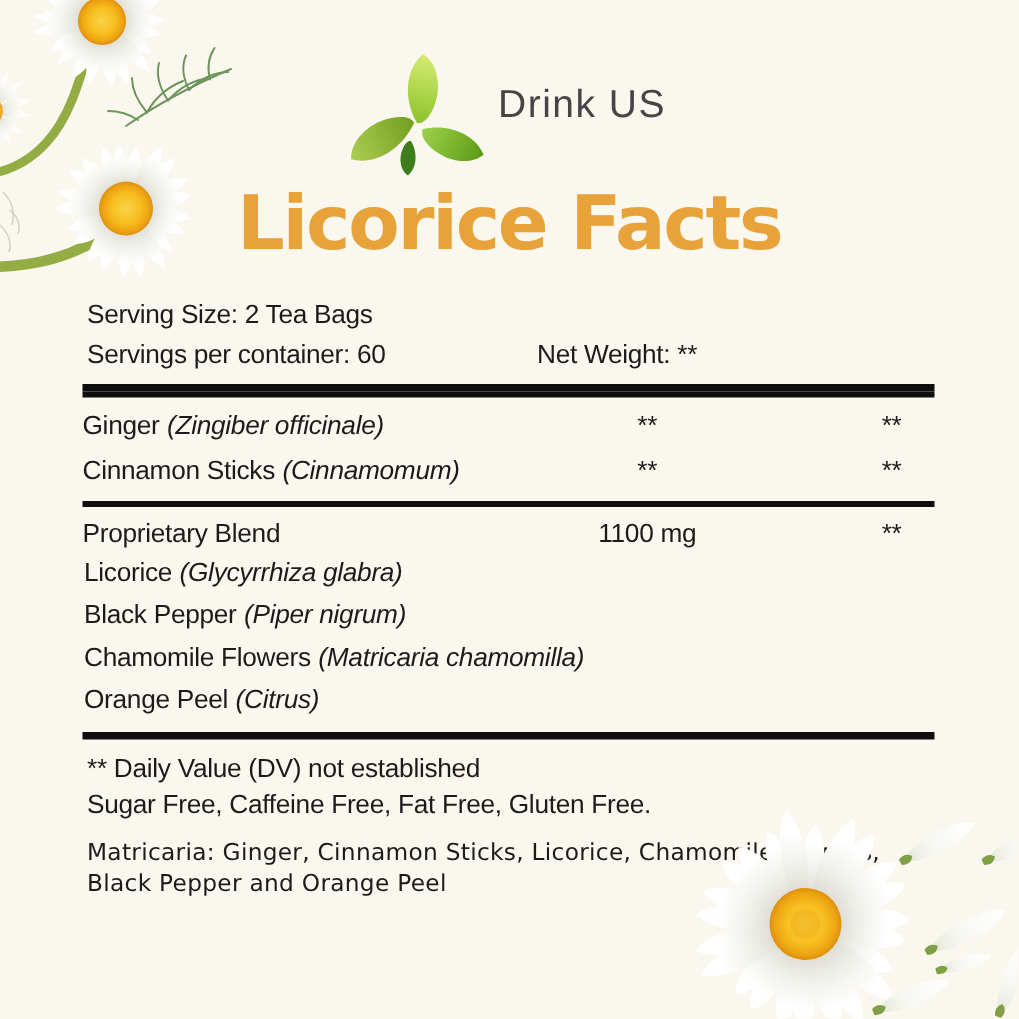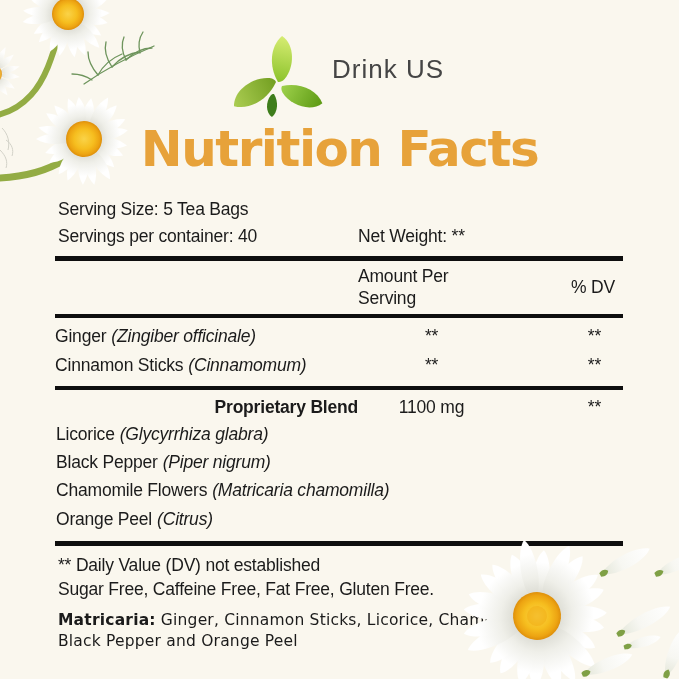--- a/index.html
+++ b/index.html
@@ -33,21 +33,21 @@
   .bar-mid{background:#0E0E0E;height:4px;}
   .grid{display:grid;grid-template-columns:303px 147px 1fr;align-items:center;}
   .thead{padding:5px 0 4px 0;}
   .th-amount{text-align:left;}
   .th-dv{text-align:right;padding-right:8px;}
   .cell-amount{text-align:center;}
   .cell-dv{text-align:right;padding-right:22px;}
   .row1{padding:8px 0 4px 0;}
   .row2{padding:4px 0 9px 0;}
   .blend-head{padding:7px 0 1px 0;}
-  .bold{font-weight:bold;text-align:right;}
+  .bold{font-weight:normal;}
   .sci{font-style:italic;margin-left:5px;}
   .blend-item{padding:1.5px 0;margin-left:1px;line-height:1.45;}
   .blend-list{margin-bottom:7px;}
   .fn1{margin:9px 0 2px 3px;}
   .fn2{margin:0 0 10px 3px;}
   .ingredients{font-family:"DejaVu Sans",sans-serif;font-size:15.5px;letter-spacing:0.2px;
                line-height:1.35;margin:6px 0 0 3px;width:556px;}
 </style>
 </head>
 <body>
@@ -178,37 +178,32 @@
       <path transform="translate(54,48) rotate(155) scale(1.05)" fill="url(#lgLeft)" d="M0 0 C 14 -12, 34 -14, 46 -4 C 40 10, 18 14, 4 6 C 1 4, 0 2, 0 0 Z"></path>
       <path transform="translate(60,52) rotate(28) scale(0.95)" fill="url(#lgRight)" d="M0 0 C 14 -12, 34 -14, 46 -4 C 40 10, 18 14, 4 6 C 1 4, 0 2, 0 0 Z"></path>
       <path transform="translate(52,60) rotate(100) scale(0.5)" fill="#3E7D1B" d="M0 0 C 14 -12, 34 -14, 46 -4 C 40 10, 18 14, 4 6 C 1 4, 0 2, 0 0 Z"></path>
     </g>
   </svg>
 
   <div class="logo-text">
     <div class="brand-bottom">Drink US</div>
   </div>
 
-  <div class="title">Nutrition Facts</div>
+  <div class="title">Licorice Facts</div>
 
   <div class="label">
 
-    <div class="serving-line1">Serving Size: 5 Tea Bags</div>
+    <div class="serving-line1">Serving Size: 2 Tea Bags</div>
     <div class="serving-line2">
-      <span>Servings per container: 40</span>
+      <span>Servings per container: 60</span>
       <span class="net-weight">Net Weight: **</span>
     </div>
 
     <div class="bar"></div>
 
-    <div class="grid thead">
-      <span></span>
-      <span class="th-amount">Amount Per Serving</span>
-      <span class="th-dv">% DV</span>
-    </div>
 
     <div class="bar-mid"></div>
 
     <div class="grid row1">
       <span><span>Ginger</span><span class="sci">(Zingiber officinale)</span></span>
       <span class="cell-amount">**</span>
       <span class="cell-dv">**</span>
     </div>
 
     <div class="grid row2">

